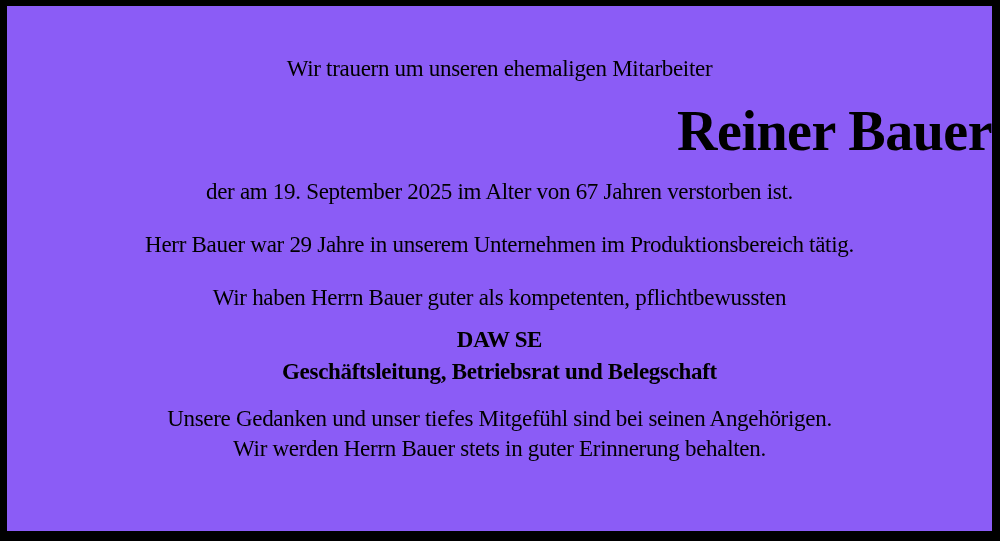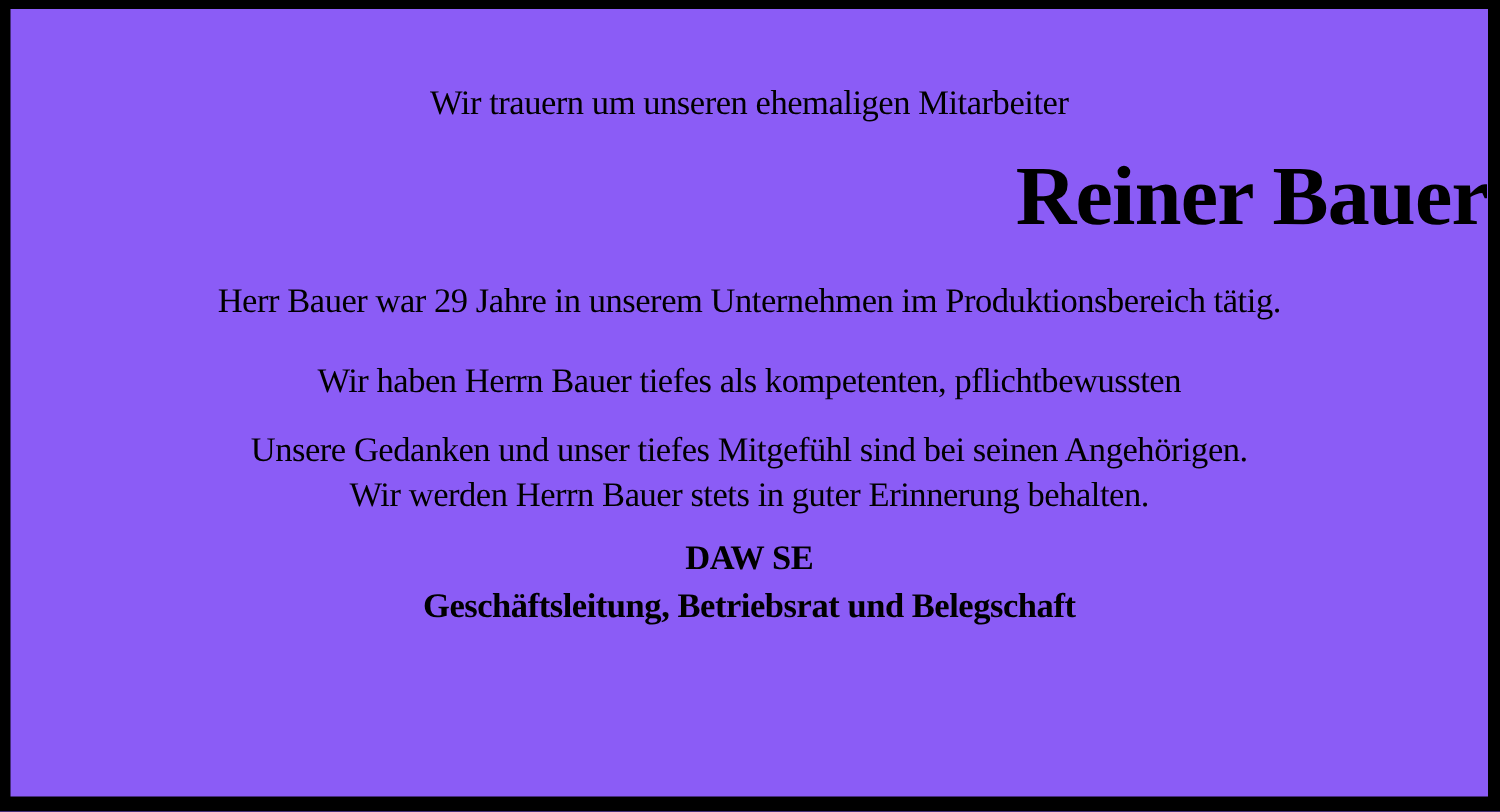--- a/index.html
+++ b/index.html
@@ -62,31 +62,32 @@
 </head>
 <body>
 
 <div class="page">
   <div class="content">
 
     <p class="intro body-text">Wir trauern um unseren ehemaligen Mitarbeiter</p>
 
     <h1 class="name">Reiner Bauer</h1>
 
+    <p class="death-line body-text">der am 19. September 2025 im Alter von 67 Jahren verstorben ist.</p>
 
     <p class="service-line body-text">Herr Bauer war 29 Jahre in unserem Unternehmen im Produktionsbereich tätig.</p>
 
     <div class="para tribute-para">
-      <div class="line body-text">Wir haben Herrn Bauer tiefes als kompetenten, pflichtbewussten</div>
+      <div class="line body-text">Wir haben Herrn Bauer guter als kompetenten, pflichtbewussten</div>
+    </div>
+
+    <div class="para signoff">
+      <div class="line body-text">DAW SE</div>
+      <div class="line body-text">Geschäftsleitung, Betriebsrat und Belegschaft</div>
     </div>
 
     <div class="para condolence-para">
       <div class="line body-text">Unsere Gedanken und unser tiefes Mitgefühl sind bei seinen Angehörigen.</div>
       <div class="line body-text">Wir werden Herrn Bauer stets in guter Erinnerung behalten.</div>
     </div>
 
-    <div class="para signoff">
-      <div class="line body-text">DAW SE</div>
-      <div class="line body-text">Geschäftsleitung, Betriebsrat und Belegschaft</div>
-    </div>
-
   </div>
 </div>
 
 </body></html>

